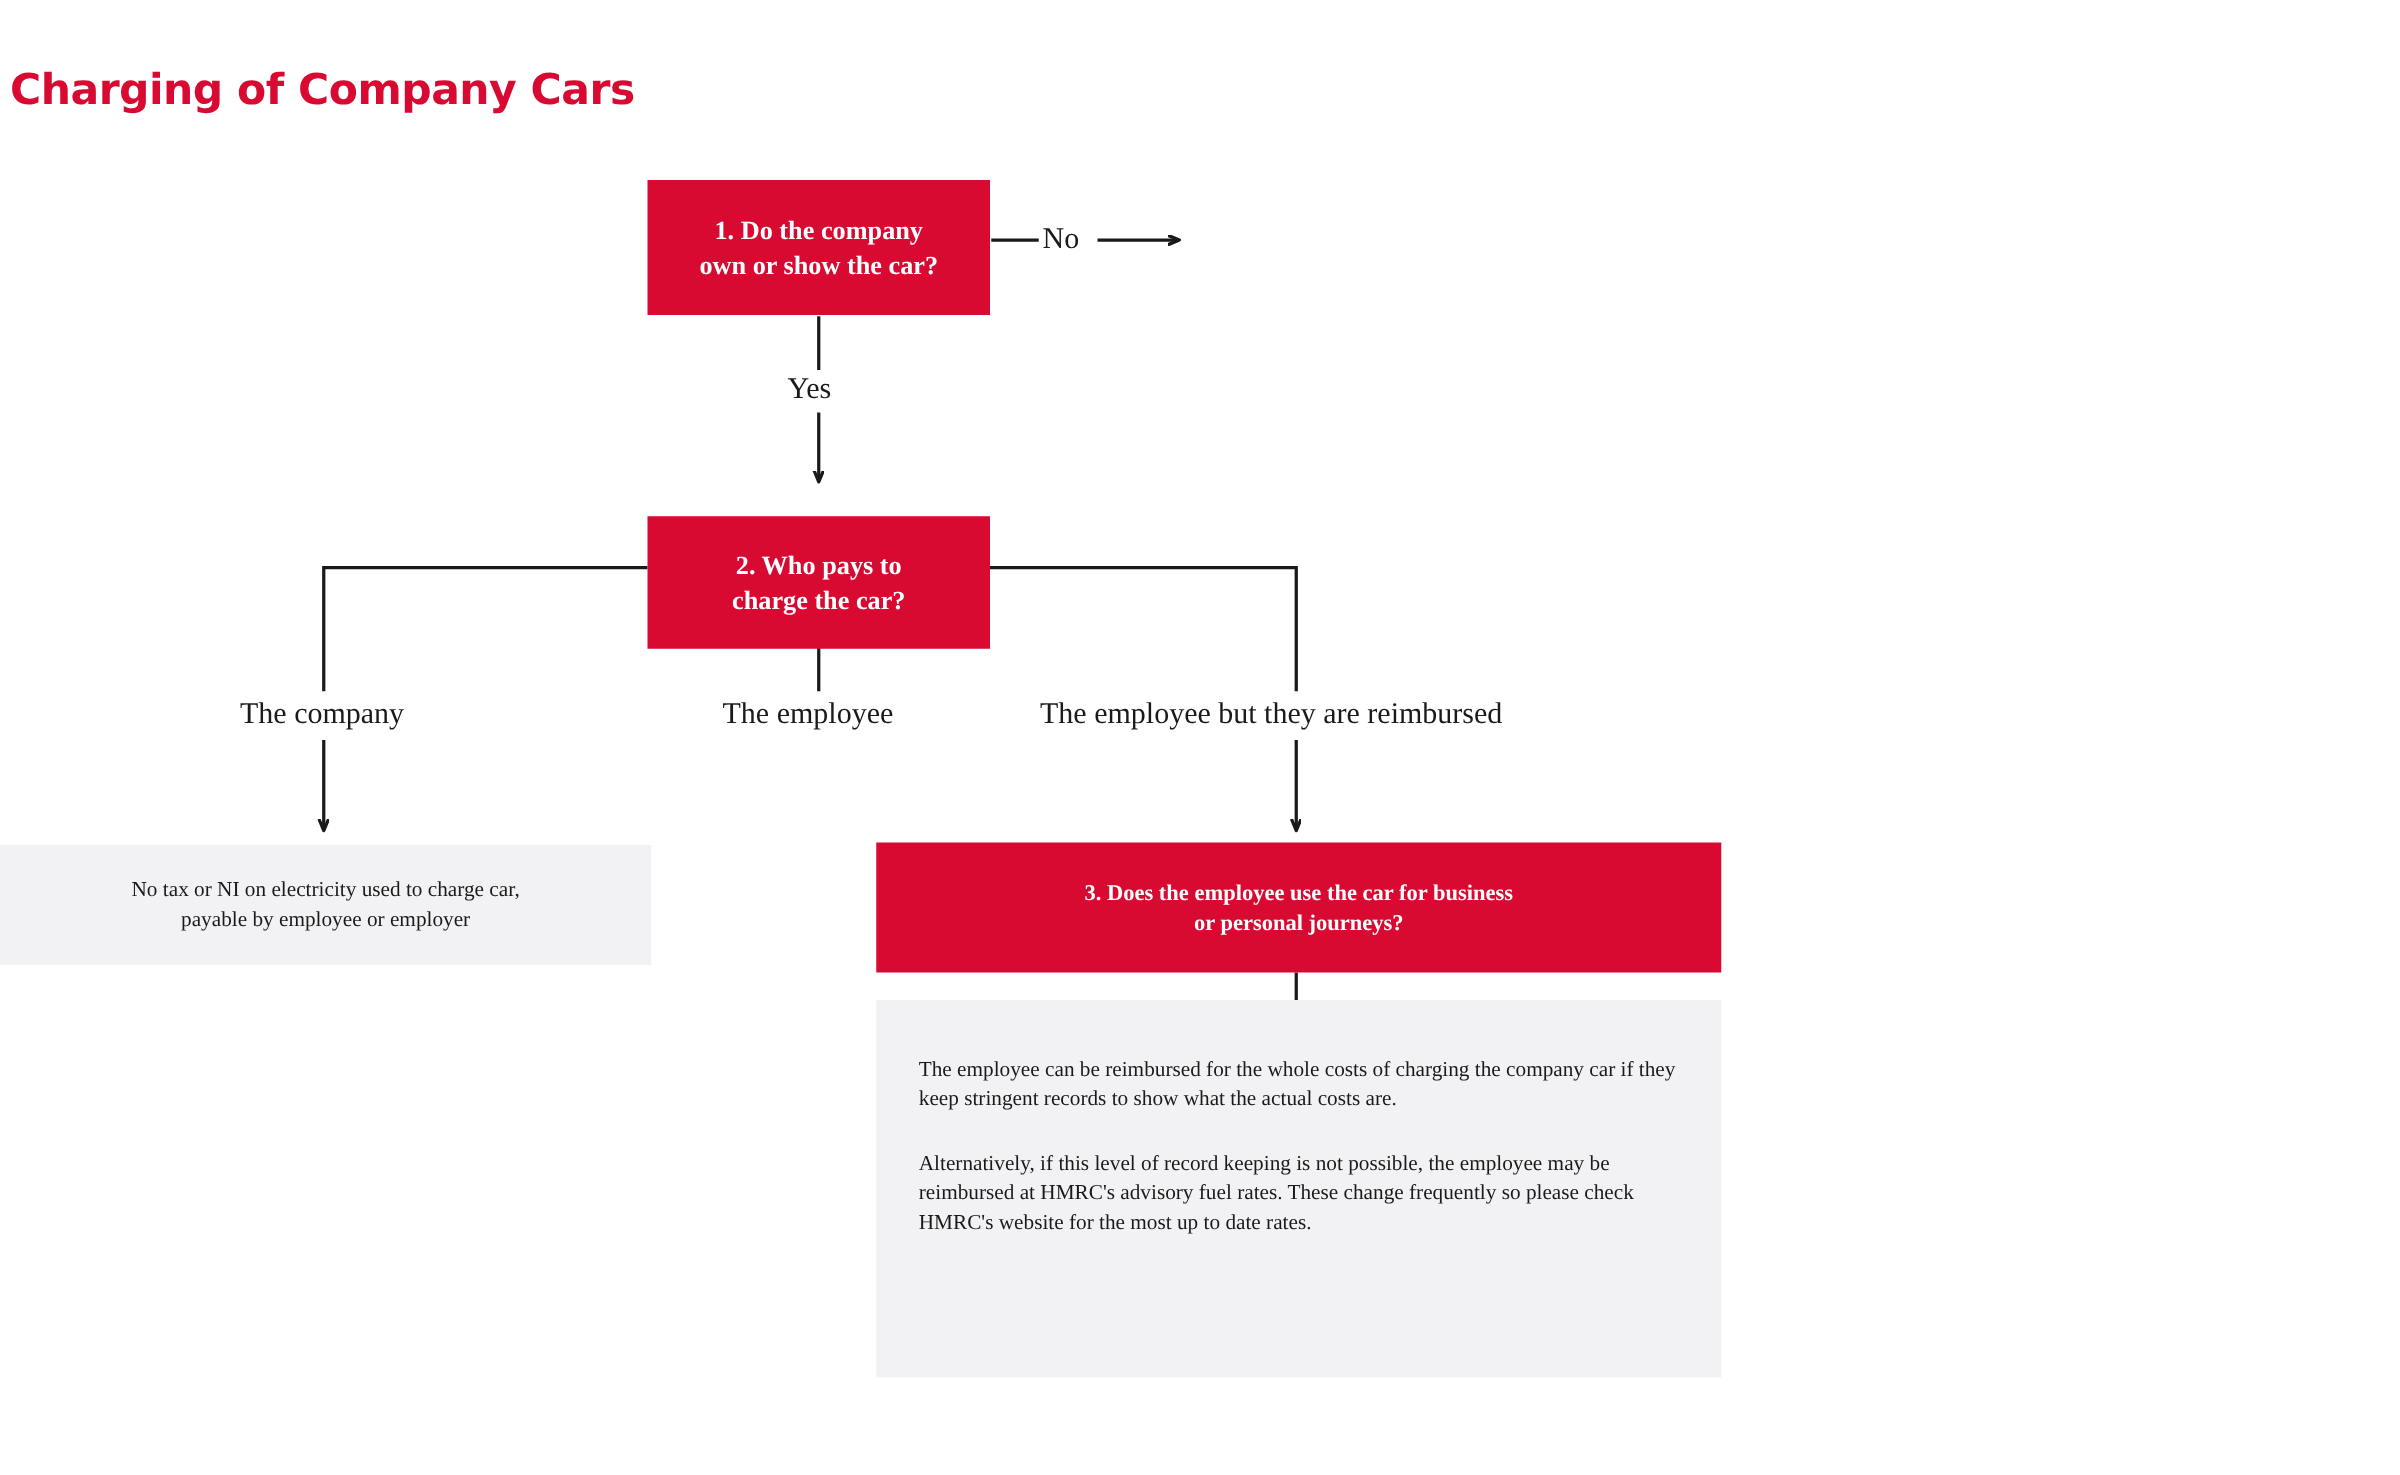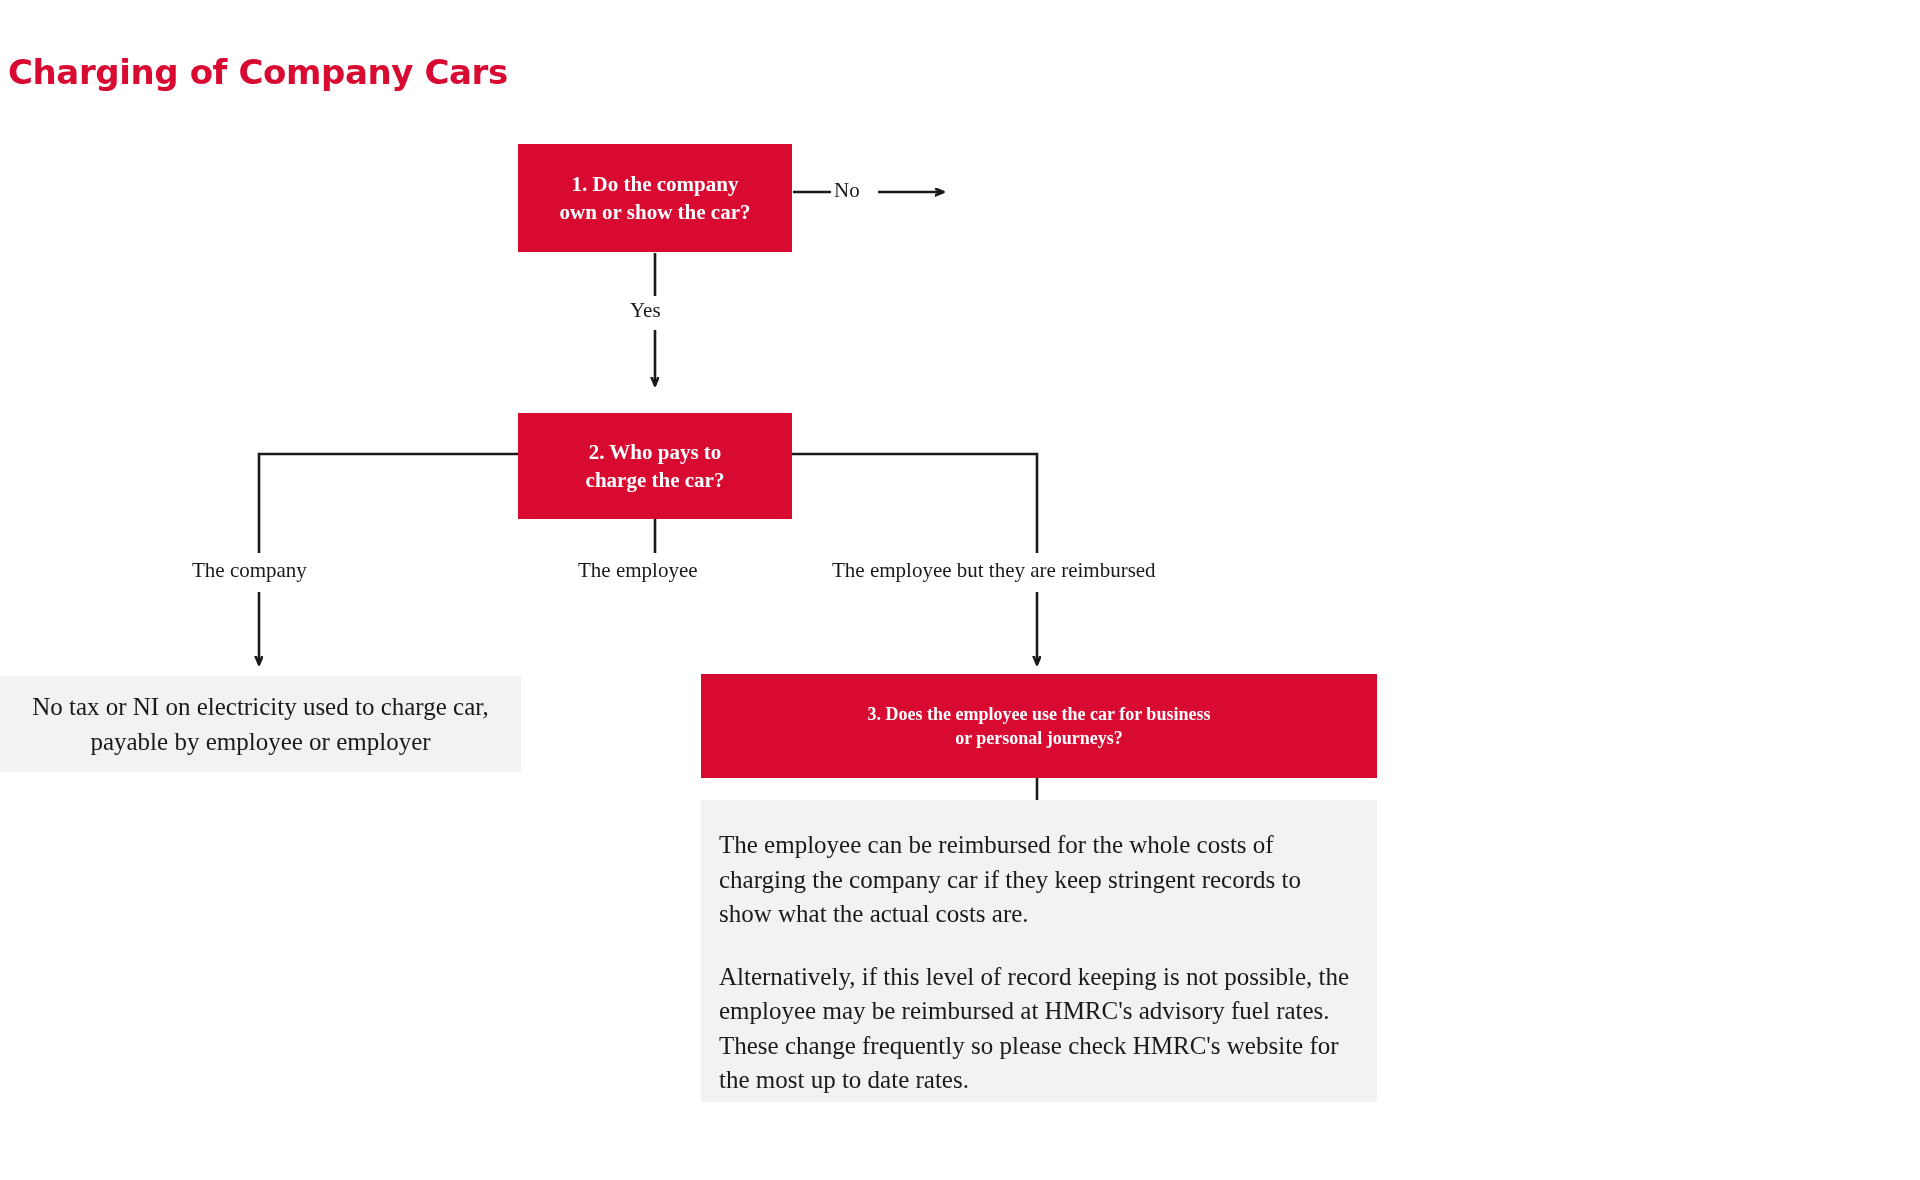--- a/index.html
+++ b/index.html
@@ -85,21 +85,21 @@
     padding: 0 16px;
   }
 
   
   .info-panel {
     position: absolute;
     background: #F2F2F4;
     color: #1A1A1A;
     box-sizing: border-box;
     font-family: "Liberation Serif", "DejaVu Serif", serif;
-    font-size: 25px;
+    font-size: 17px;
     line-height: 1.4;
   }
 
   #panel-company {
     left: 0px;
     top: 676px;
     width: 521px;
     height: 96px;
     display: flex;
     align-items: center;
@@ -109,32 +109,32 @@
   }
 
   #panel-reimbursed {
     left: 701px;
     top: 800px;
     width: 676px;
     height: 302px;
     padding: 28px 20px 20px 18px;
   }
   #panel-reimbursed p {
-    margin: 0;
+    margin: 16px;
     line-height: 1.38;
   }
   #panel-reimbursed p + p {
     margin-top: 28px;
   }
 
   
   .edge-label {
     position: absolute;
     font-family: "Liberation Serif", "DejaVu Serif", serif;
-    font-size: 21px;
+    font-size: 24px;
     color: #1A1A1A;
     white-space: nowrap;
   }
   #label-no    { left: 834px; top: 178px; }
   #label-yes   { left: 630px; top: 298px; }
   #label-company   { left: 192px; top: 558px; }
   #label-employee  { left: 578px; top: 558px; }
   #label-reimbursed{ left: 832px; top: 558px; }
 
   

